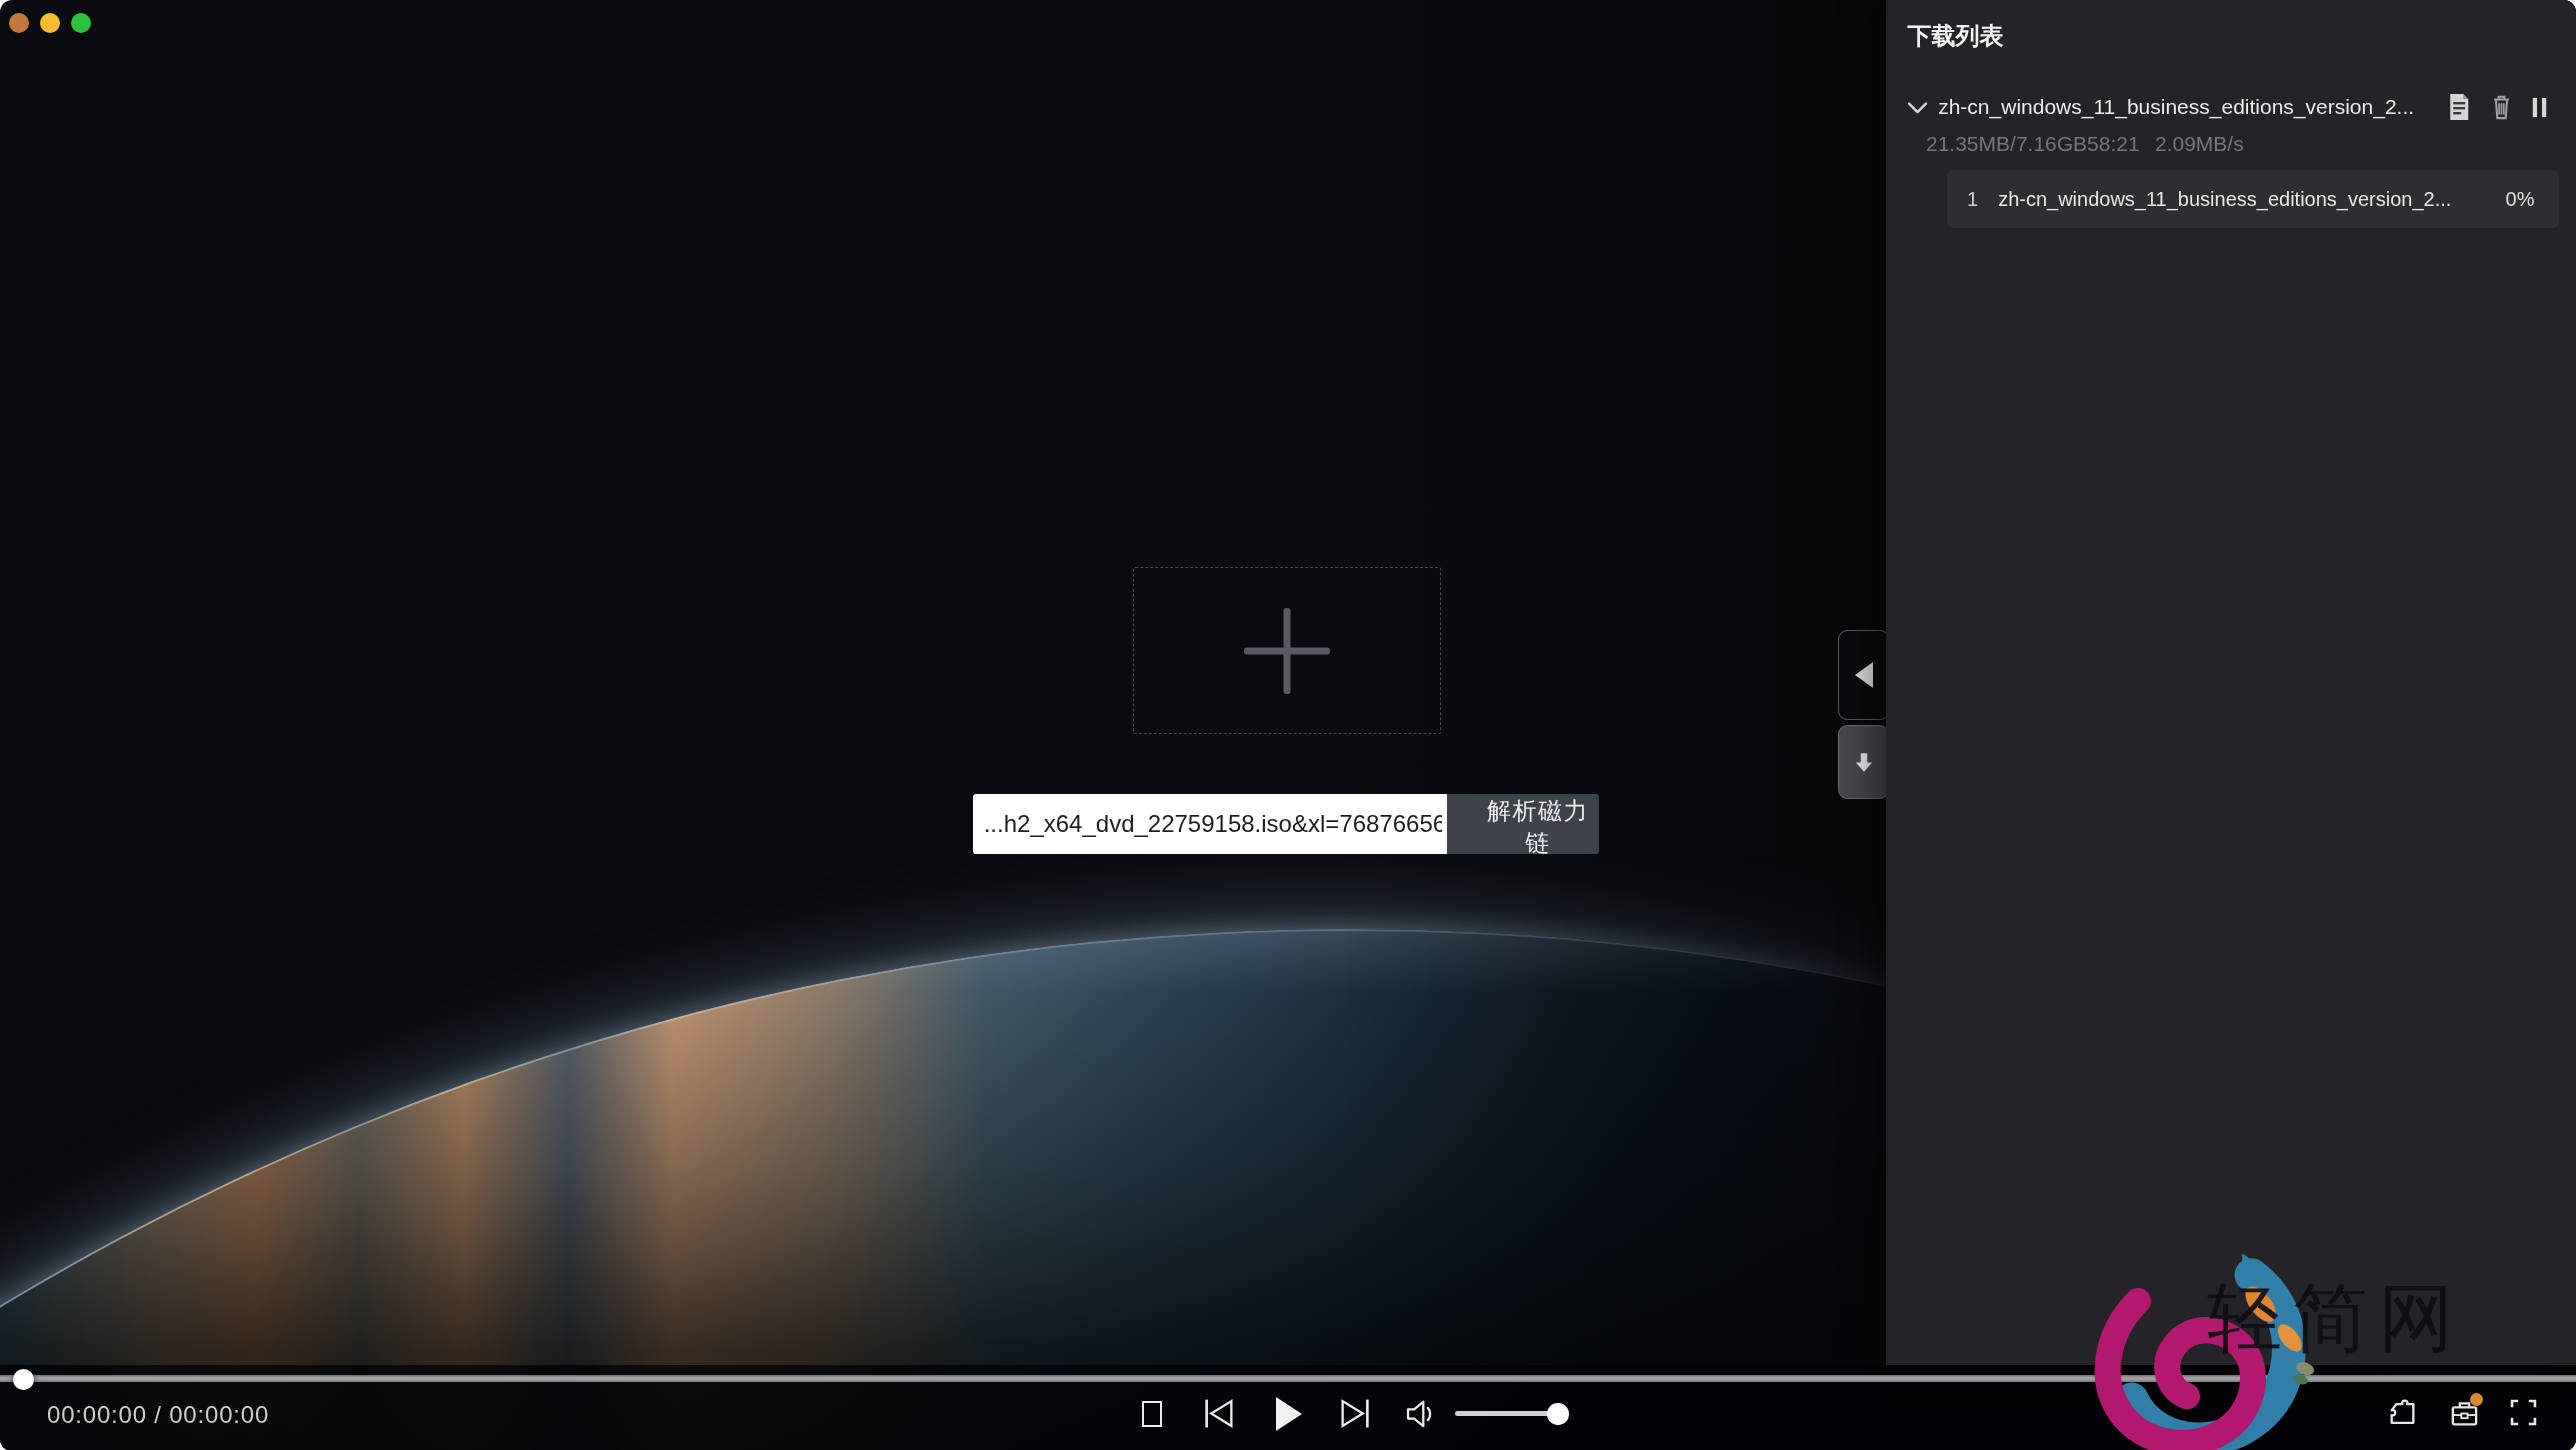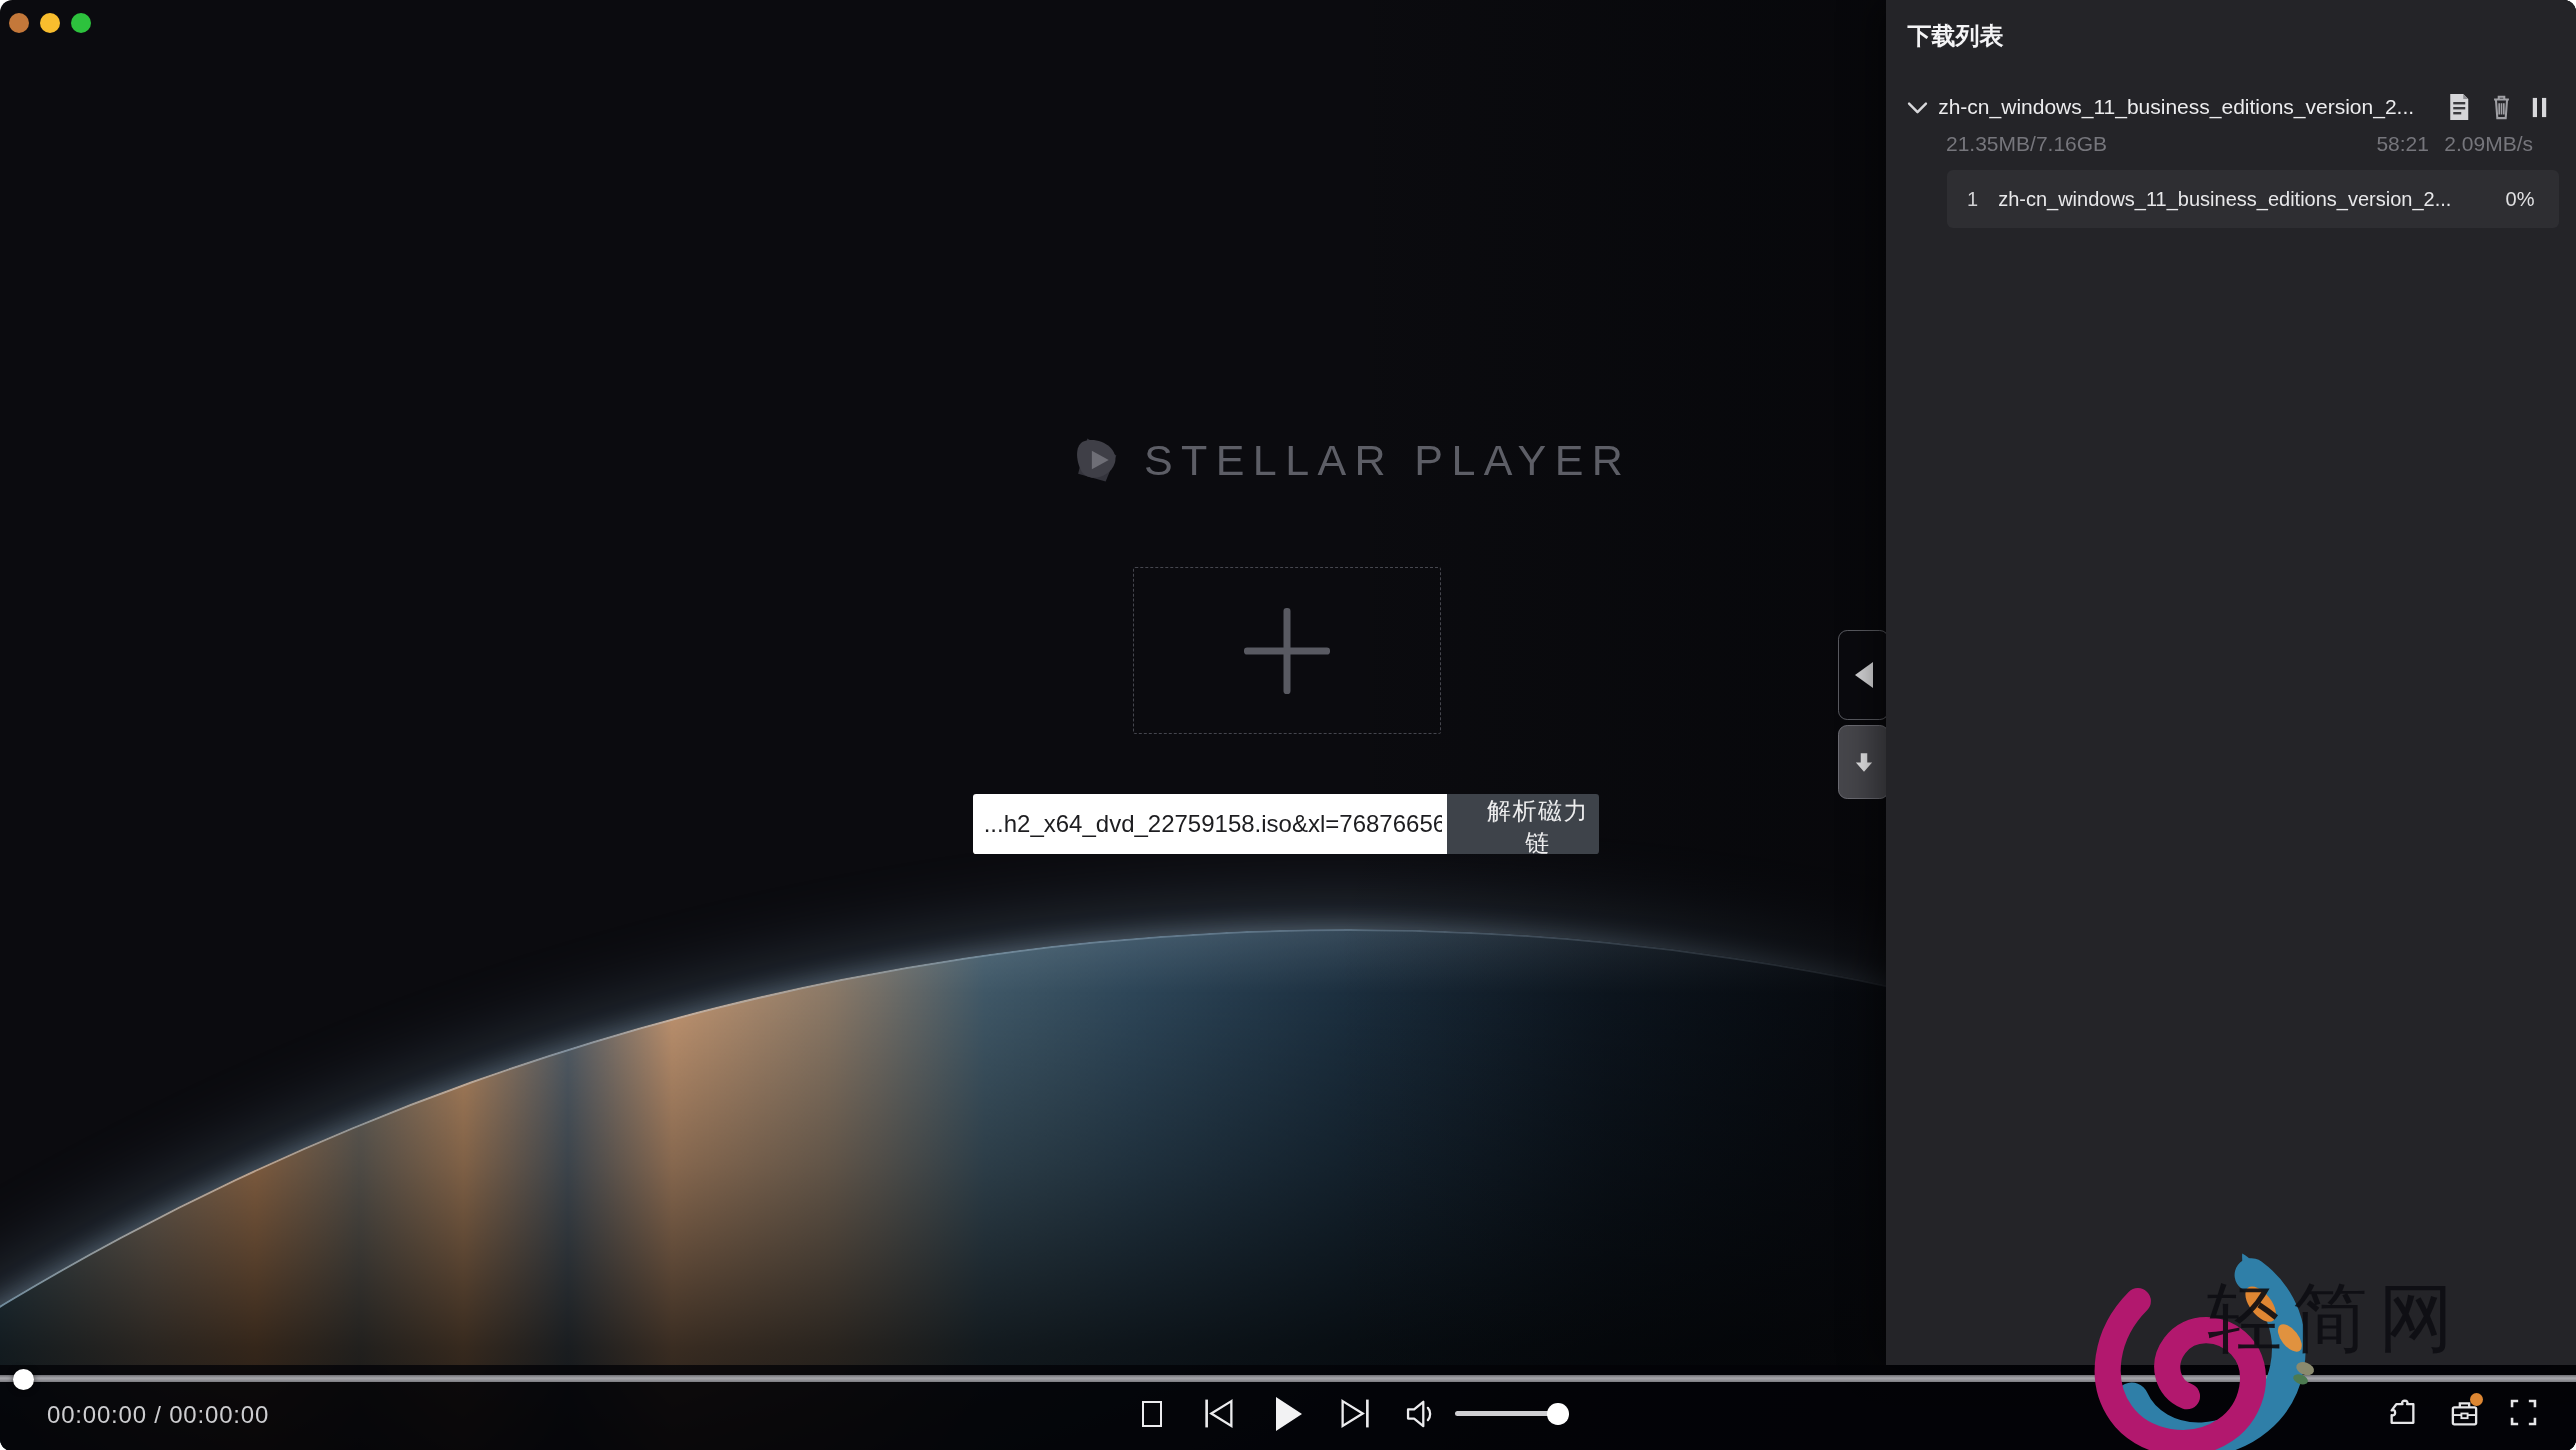--- a/index.html
+++ b/index.html
@@ -73,21 +73,21 @@
   
   .sidebar{
     position:absolute;left:1886px;top:0;width:690px;height:1365px;background:#242428;
     box-shadow:-10.7px 0 34px rgba(0,0,0,.45);
   }
   .sb-title{position:absolute;left:21.5px;top:20px;font-size:24px;font-weight:bold;color:#f4f4f6;}
   .dl-row1{position:absolute;left:20px;right:28px;top:90px;height:34px;display:flex;align-items:center;}
   .chev{width:23px;height:23px;margin-right:9.2px;flex:0 0 auto;}
   .dl-name{flex:1;font-size:21px;color:#ececee;white-space:nowrap;overflow:hidden;}
   .dl-icons{display:flex;align-items:center;gap:18.4px;margin-left:12.3px;}
-  .dl-row2{position:absolute;left:60px;right:43px;top:132px;display:flex;justify-content:space-between;
+  .dl-row2{position:absolute;left:40px;right:43px;top:132px;display:flex;
     font-size:21px;color:#76767c;}
   .dl-row2 .right{display:flex;gap:15.3px;}
   .dl-sub{
     position:absolute;left:61px;top:170px;width:612px;height:58px;background:#2e2e32;
     border-radius:6.1px;display:flex;align-items:center;padding:0 24.5px 0 20px;
   }
   .sub-idx{font-size:20px;color:#d0d0d3;margin-right:20px;}
   .sub-name{flex:1;font-size:20px;color:#e8e8ea;white-space:nowrap;overflow:hidden;}
   .sub-pct{font-size:20px;color:#e0e0e2;margin-left:14px;}
   
@@ -129,28 +129,20 @@
     <div class="planet">
       <div class="planet-shade"></div>
     </div>
     <div class="hero-fade"></div>
   </div>
 
   <div class="traffic t-close"></div>
   <div class="traffic t-min"></div>
   <div class="traffic t-zoom"></div>
 
-  <div class="logo-row">
-    <svg class="logo-mark" viewBox="0 0 68 68">
-      <path d="M20 6 L58 28 L44 62 L8 52 Z" fill="#34343c"></path>
-      <path d="M14 10 C34 2 62 18 56 38 C50 58 20 64 12 48 C5 34 4 16 14 10 Z" fill="#3f3f47"></path>
-      <path d="M26 22 L48 34 L26 46 Z" fill="#6e6e76"></path>
-    </svg>
-    <div class="logo-text">STELLAR PLAYER</div>
-  </div>
 
   <div class="dropzone">
     <span class="plus"></span>
   </div>
 
   <div class="magnet-row">
     <input class="magnet-input" value="...h2_x64_dvd_22759158.iso&amp;xl=7687665664" style="">
     <button class="magnet-btn">解析磁力链</button>
   </div>
 

